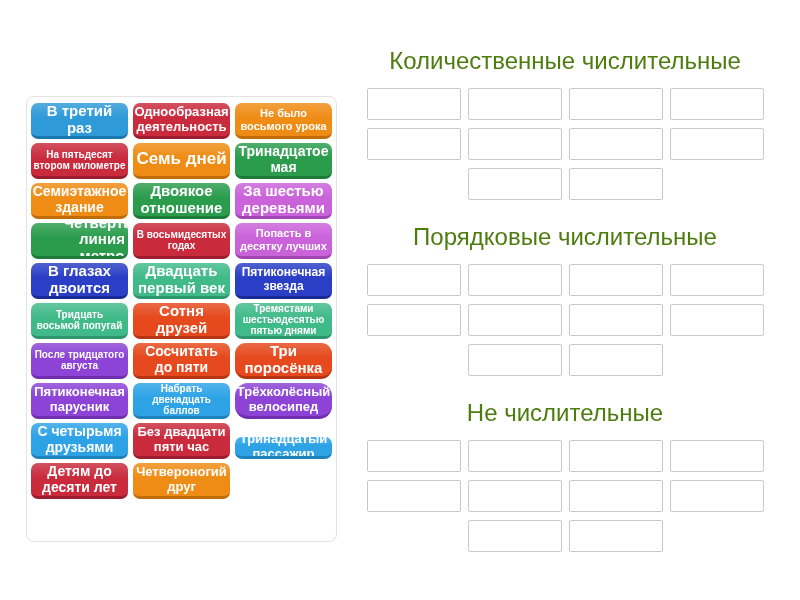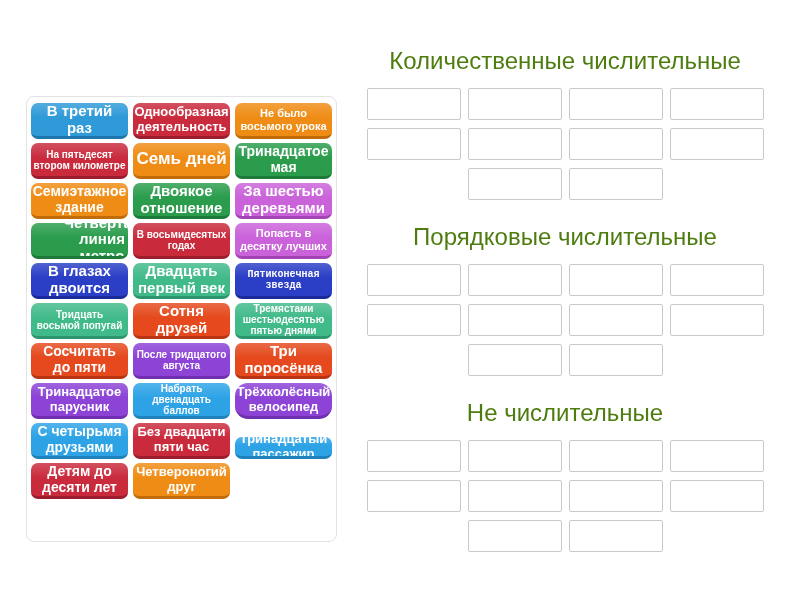--- a/index.html
+++ b/index.html
@@ -53,28 +53,28 @@
         <div class="tile" style="--bg: #ef8c15; --edge: #c06c08; font-size: 17px; text-align: center;">Семь дней</div>
         <div class="tile" style="--bg: #2a9c4c; --edge: #1d7a39; font-size: 14px;">Тринадцатое мая</div>
         <div class="tile" style="--bg: #ef8c15; --edge: #c06c08; font-size: 14px;">Семиэтажное здание</div>
         <div class="tile" style="--bg: #2a9c4c; --edge: #1d7a39; font-size: 15px;">Двоякое отношение</div>
         <div class="tile" style="--bg: #ca62da; --edge: #a344b4; font-size: 15px;">За шестью деревьями</div>
         <div class="tile" style="--bg: #2a9c4c; --edge: #1d7a39; font-size: 15px; padding-left: 47px;">Четвёртая линия метро</div>
         <div class="tile" style="--bg: #c92b3d; --edge: #9b1d2e; font-size: 10px;">В восьмидесятых годах</div>
         <div class="tile" style="--bg: #ca62da; --edge: #a344b4; font-size: 11px;">Попасть в десятку лучших</div>
         <div class="tile" style="--bg: #2a3ec6; --edge: #1b2a99; font-size: 15px;">В глазах двоится</div>
         <div class="tile" style="--bg: #41ba8a; --edge: #2e966d; font-size: 15px;">Двадцать первый век</div>
-        <div class="tile" style="--bg: #2a3ec6; --edge: #1b2a99; font-size: 10px; font-family: Liberation Mono, monospace;">Пятиконечная звезда</div>
+        <div class="tile" style="--bg: #2a3ec6; --edge: #1b2a99; font-size: 12px;">Пятиконечная звезда</div>
         <div class="tile" style="--bg: #41ba8a; --edge: #2e966d; font-size: 10px;">Тридцать восьмой попугай</div>
         <div class="tile" style="--bg: #e5491d; --edge: #b83513; font-size: 15px;">Сотня друзей</div>
         <div class="tile" style="--bg: #41ba8a; --edge: #2e966d; font-size: 10px;">Тремястами шестьюдесятью пятью днями</div>
+        <div class="tile" style="--bg: #8c43d6; --edge: #6f2fb0; font-size: 10px;">После тридцатого августа</div>
         <div class="tile" style="--bg: #e5491d; --edge: #b83513; font-size: 14px;">Сосчитать до пяти</div>
-        <div class="tile" style="--bg: #8c43d6; --edge: #6f2fb0; font-size: 10px;">После тридцатого августа</div>
-        <div class="tile" style="--bg: #e5491d; --edge: #b83513; font-size: 15px;">Три поросёнка</div>
-        <div class="tile" style="--bg: #8c43d6; --edge: #6f2fb0; font-size: 13px;">Тринадцатое парусник</div>
+        <div class="tile" style="--bg: #e5491d; --edge: #b83513; font-size: 15px; border-radius: 11px;">Три поросёнка</div>
+        <div class="tile" style="--bg: #8c43d6; --edge: #6f2fb0; font-size: 13px;">Пятиконечная парусник</div>
         <div class="tile" style="--bg: #2da3e6; --edge: #1e82bd; font-size: 10px;">Набрать двенадцать баллов</div>
         <div class="tile" style="--bg: #8c43d6; --edge: #6f2fb0; font-size: 13px; border-radius: 13px;">Трёхколёсный велосипед</div>
         <div class="tile" style="--bg: #2da3e6; --edge: #1e82bd; font-size: 14px;">С четырьмя друзьями</div>
         <div class="tile" style="--bg: #c92b3d; --edge: #9b1d2e; font-size: 13px;">Без двадцати пяти час</div>
         <div class="tile" style="--bg: #2da3e6; --edge: #1e82bd; font-size: 13px; margin-top: 14px;">Тринадцатый пассажир</div>
         <div class="tile" style="--bg: #c92b3d; --edge: #9b1d2e; font-size: 14px;">Детям до десяти лет</div>
         <div class="tile" style="--bg: #ef8c15; --edge: #c06c08; font-size: 13px;">Четвероногий друг</div>
       </div>
   </div>
 

